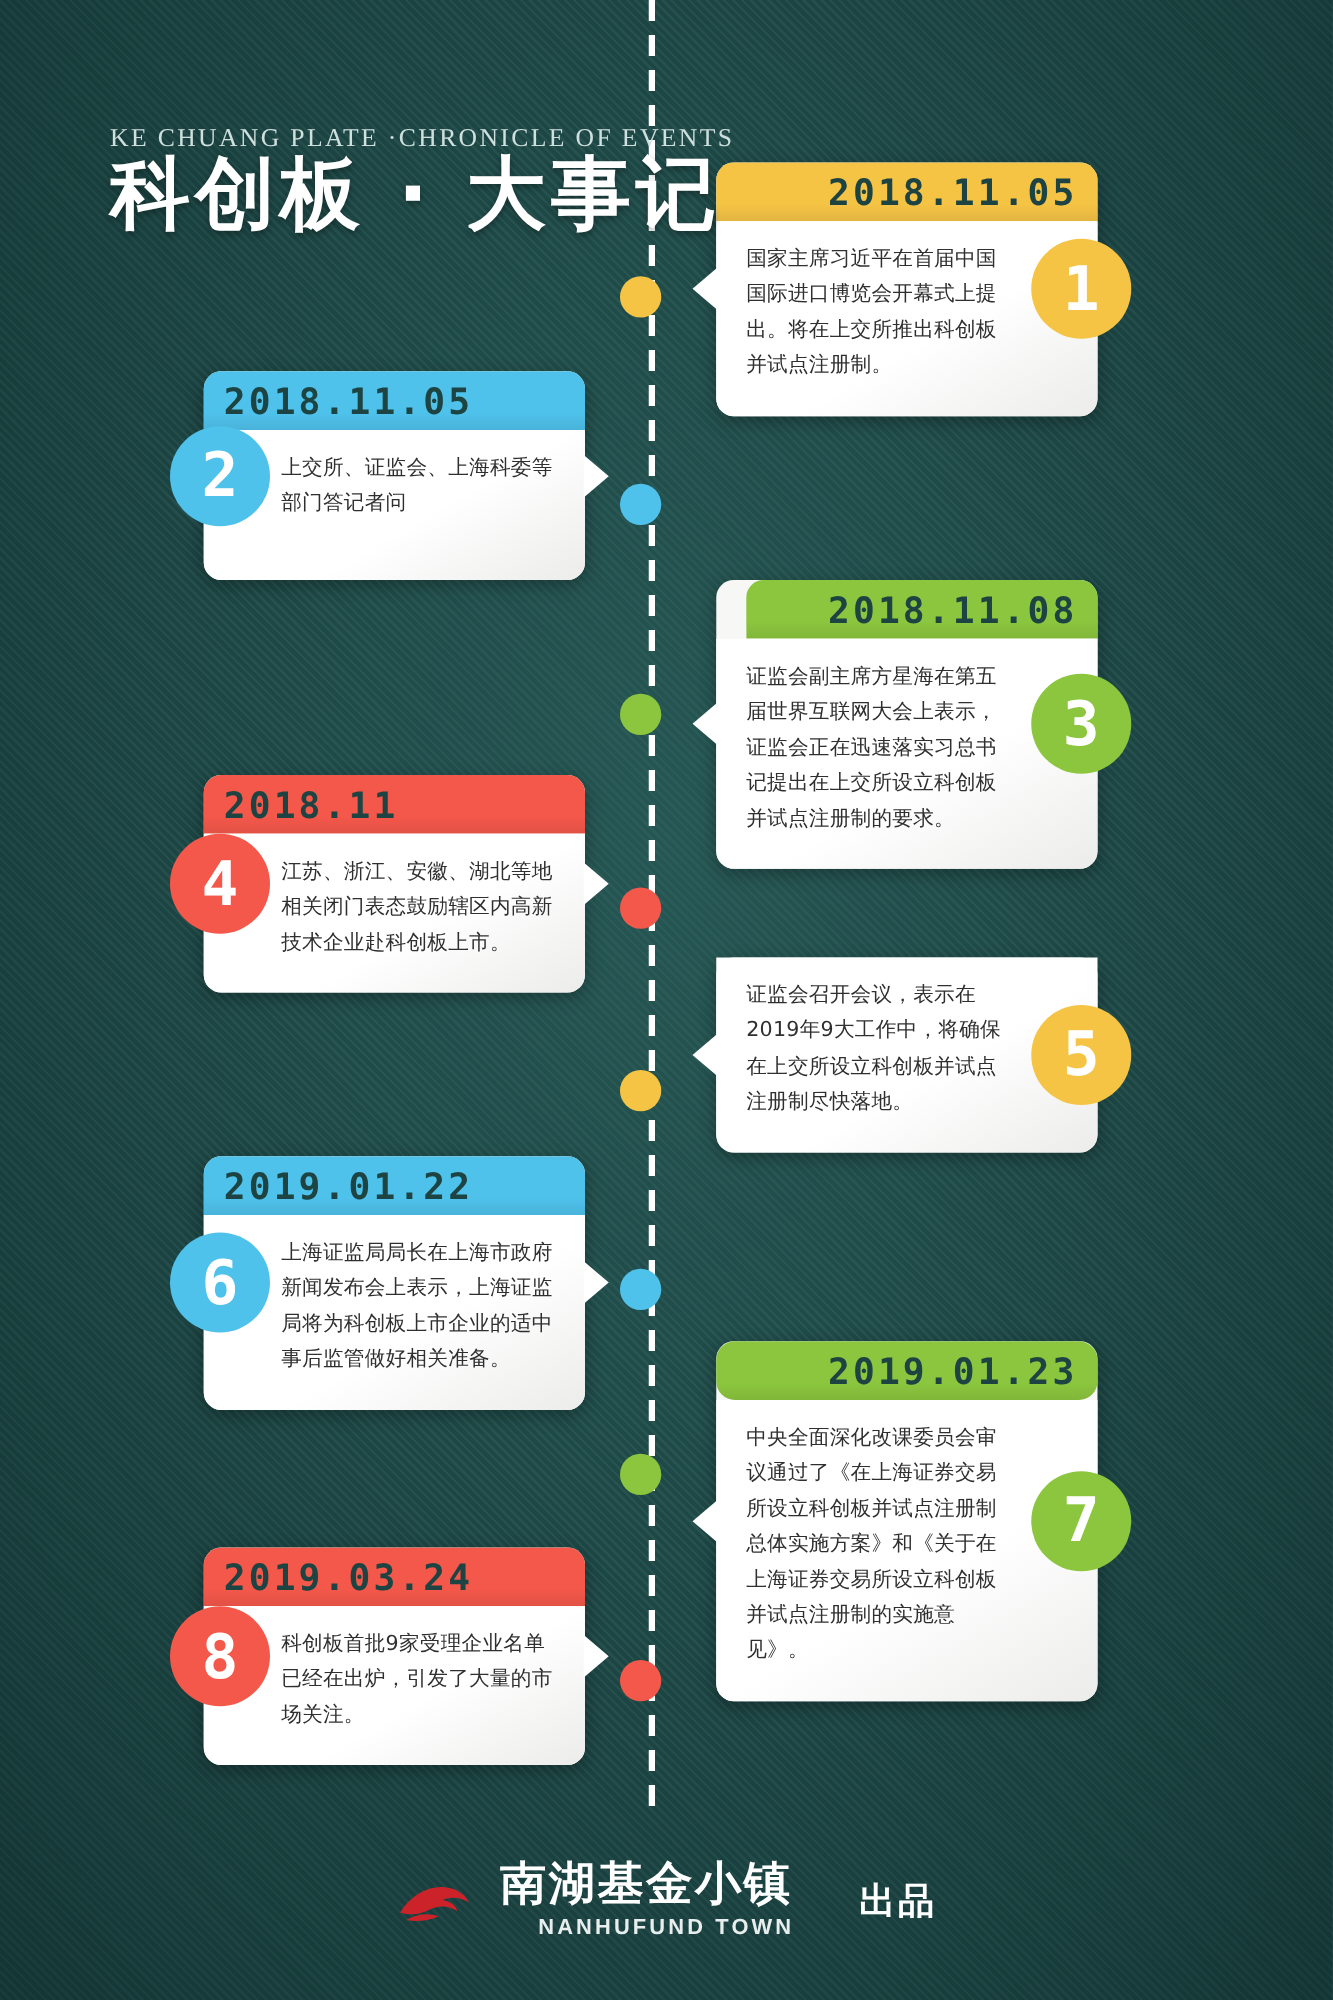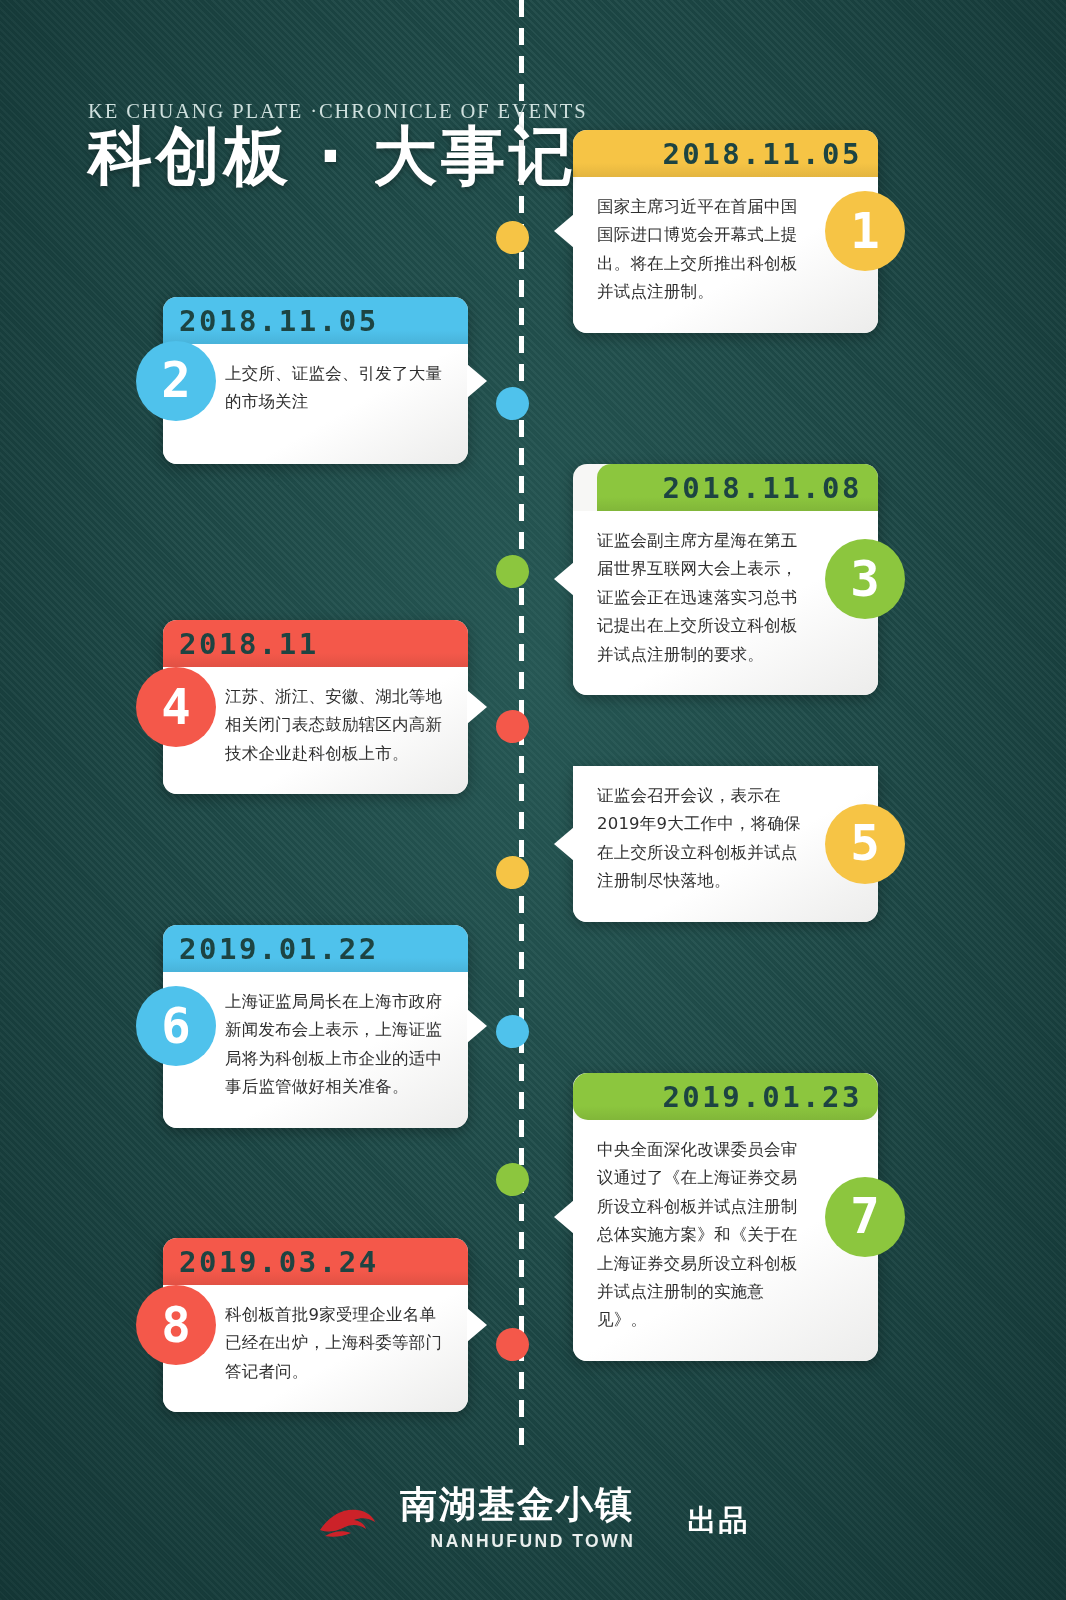--- a/index.html
+++ b/index.html
@@ -130,21 +130,21 @@
   
   #footer{
     position:absolute; left:0; right:0; bottom:48px;
     display:flex; align-items:center; justify-content:center; gap:20px;
     z-index:5;
   }
   #logo-mark{ width:62px; height:42px; flex:none; }
   #logo-text-wrap{ display:flex; flex-direction:column; align-items:center; }
   #logo-cn{
     font-size:37px; font-weight:bold; color:#ffffff; letter-spacing:2px;
-    font-family:Liberation Mono, monospace; line-height:1;
+    font-family:Liberation Serif, serif; line-height:1;
   }
   #logo-en{
     margin-top:5px; font-size:17.5px; font-weight:bold;
     color:#e8eeed; letter-spacing:2.5px;
     font-family:"Liberation Sans","DejaVu Sans",sans-serif;
     margin-left:32px;
   }
   #footer-by{
     font-size:29px; font-weight:bold; color:#ffffff; letter-spacing:2px;
     font-family:"DejaVu Sans","Liberation Sans",sans-serif;
@@ -173,21 +173,21 @@
         </div>
         <div class="card-tail"></div>
         <div class="badge" style="background: rgb(246, 196, 69);">1</div>
       </div>
       <div class="tl-dot" style="background: rgb(246, 196, 69); top: 91px;"></div>
     </div>
     <div class="tl-item left" style="top: 297px;">
       <div class="card">
         <div class="card-head" style="background: linear-gradient(rgb(79, 194, 236) 0%, rgb(79, 194, 236) 70%, rgba(0, 0, 0, 0.08) 100%) rgb(79, 194, 236);">2018.11.05</div>
         <div class="card-body">
-          <div class="card-text">上交所、证监会、引发了大量的市场关注</div>
+          <div class="card-text">上交所、证监会、上海科委等部门答记者问</div>
         </div>
         <div class="card-tail"></div>
         <div class="badge" style="background: rgb(79, 194, 236);">2</div>
       </div>
       <div class="tl-dot" style="background: rgb(79, 194, 236); top: 90px;"></div>
     </div>
     <div class="tl-item right" style="top: 464px;">
       <div class="card">
         <div class="card-head" style="background: linear-gradient(rgb(140, 198, 62) 0%, rgb(140, 198, 62) 70%, rgba(0, 0, 0, 0.08) 100%) rgb(140, 198, 62); margin-left: 24px;">2018.11.08</div>
         <div class="card-body">
@@ -238,21 +238,21 @@
         </div>
         <div class="card-tail"></div>
         <div class="badge" style="background: rgb(140, 198, 62);">7</div>
       </div>
       <div class="tl-dot" style="background: rgb(140, 198, 62); top: 90px;"></div>
     </div>
     <div class="tl-item left" style="top: 1238px;">
       <div class="card">
         <div class="card-head" style="background: linear-gradient(rgb(244, 88, 74) 0%, rgb(244, 88, 74) 70%, rgba(0, 0, 0, 0.08) 100%) rgb(244, 88, 74);">2019.03.24</div>
         <div class="card-body">
-          <div class="card-text">科创板首批9家受理企业名单已经在出炉，上海科委等部门答记者问。</div>
+          <div class="card-text">科创板首批9家受理企业名单已经在出炉，引发了大量的市场关注。</div>
         </div>
         <div class="card-tail"></div>
         <div class="badge" style="background: rgb(244, 88, 74);">8</div>
       </div>
       <div class="tl-dot" style="background: rgb(244, 88, 74); top: 90px;"></div>
     </div>
   </div>
 
 <div id="footer">
   <svg id="logo-mark" viewBox="0 0 62 42">

